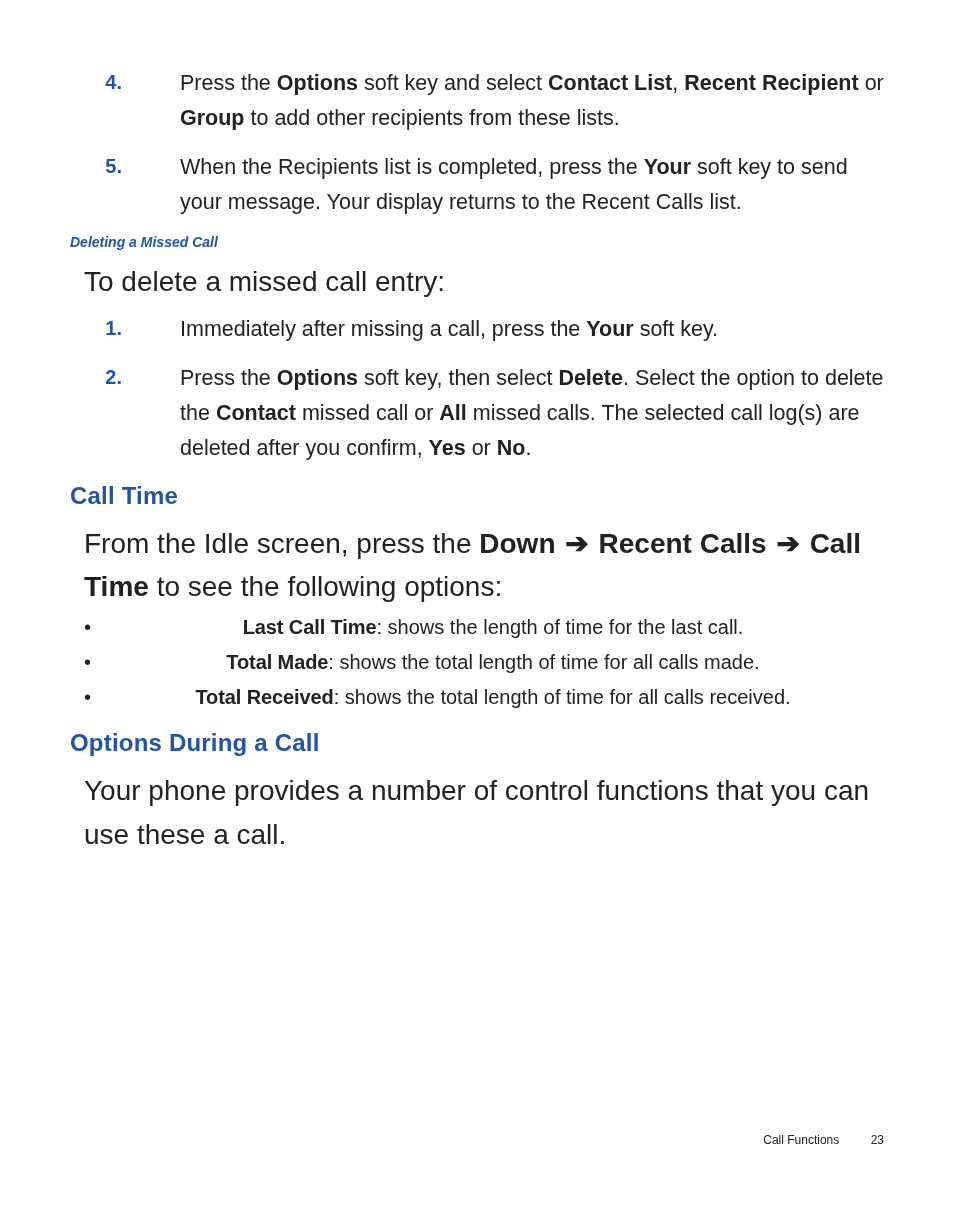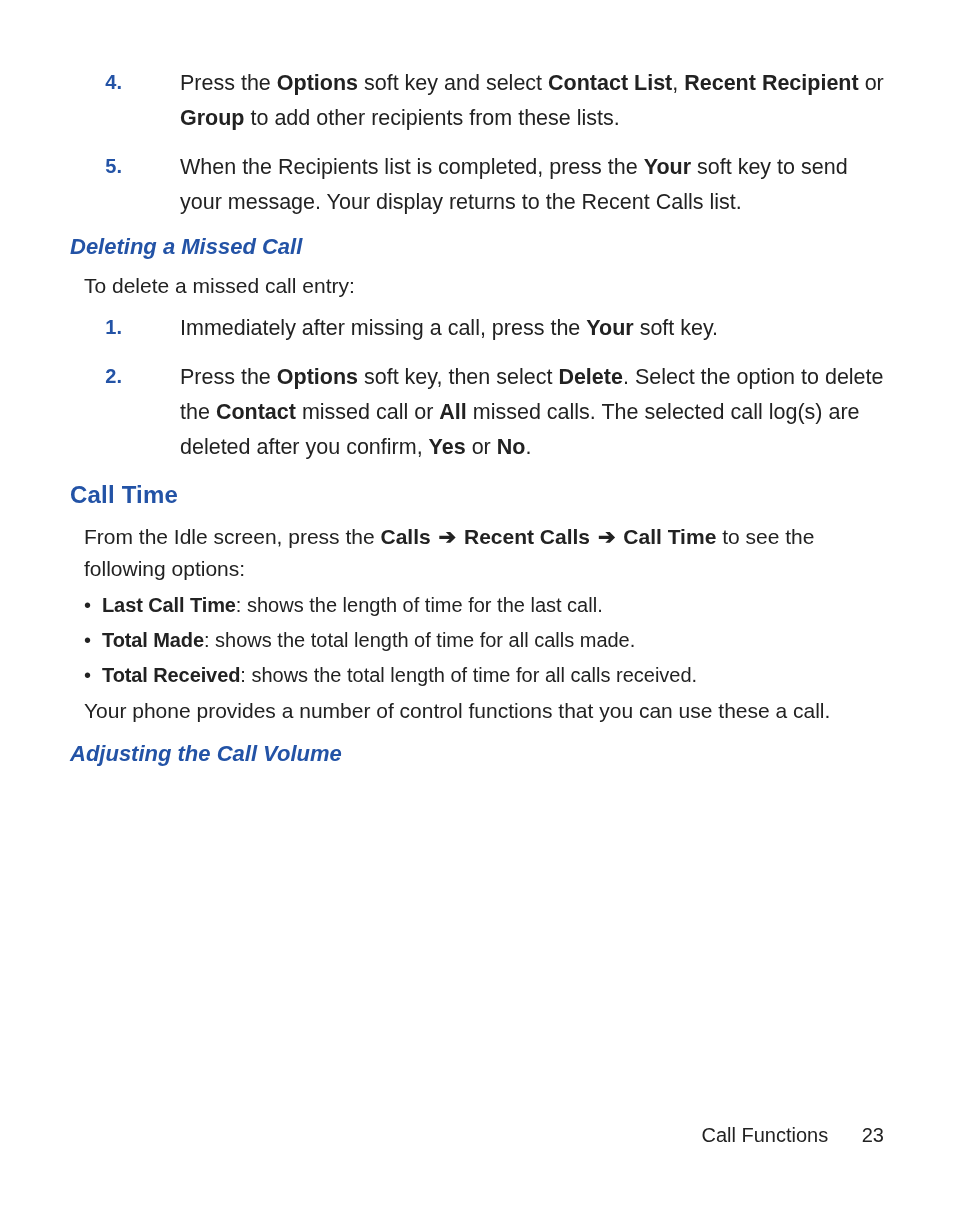--- a/index.html
+++ b/index.html
@@ -23,26 +23,26 @@
     color: #2353a6;
     font-size: 24px;
     margin: 16px 0 12px 0;
     letter-spacing: 0.2px;
   }
   .subsection-italic {
     font-family: Arial, Helvetica, sans-serif;
     font-weight: 700;
     font-style: italic;
     color: #2353a6;
-    font-size: 22px;
+    font-size: 14px;
     margin: 14px 0 10px 0;
   }
   .body {
     font-family: "Helvetica Neue", Helvetica, Arial, sans-serif;
-    font-size: 21px;
+    font-size: 28px;
     line-height: 1.55;
     color: #222;
   }
   .indent-1 { margin-left: 14px; }
   ol.numlist {
     list-style: none;
     padding: 0;
     margin: 0;
   }
   ol.numlist > li {
@@ -81,33 +81,34 @@
     flex: 0 0 auto;
     width: 18px;
     font-size: 20px;
     line-height: 1.5;
     text-align: left;
   }
   ul.bullets > li > .li-body {
     flex: 1 1 auto;
     font-size: 20px;
     line-height: 1.55;
+    text-align: center;
   }
   b { font-weight: 700; }
   .cond { font-family: "Arial Narrow", Arial, sans-serif; letter-spacing: -0.1px; }
   .arrow {
     display: inline-block;
     font-weight: 700;
     padding: 0 2px;
   }
   .footer {
     position: absolute;
     bottom: 62px;
     right: 70px;
-    font-size: 20px;
+    font-size: 12px;
     color: #222;
     font-family: "Helvetica Neue", Helvetica, Arial, sans-serif;
   }
   .footer .pagelabel { margin-right: 28px; }
 </style>
 </head>
 <body>
 
 <div class="page">
 
@@ -129,38 +130,38 @@
         <span class="num">1.</span>
         <span class="li-body body">Immediately after missing a call, press the <b>Your</b> soft key.</span>
       </li>
       <li>
         <span class="num">2.</span>
         <span class="li-body body">Press the <b>Options</b> soft key, then select <b>Delete</b>. Select the option to delete the <b>Contact</b> missed call or <b>All</b> missed calls. The selected call log(s) are deleted after you confirm, <b>Yes</b> or <b>No</b>.</span>
       </li>
     </ol>
 
   <div class="section-blue">Call Time</div>
-  <div class="body indent-1">From the Idle screen, press the <b>Calls</b><b> <span class="arrow">➔</span> </b><b>Recent Calls</b><b> <span class="arrow">➔</span> </b><b>Call Time</b> to see the following options:</div>
+  <div class="body indent-1">From the Idle screen, press the <b>Down</b><b> <span class="arrow">➔</span> </b><b>Recent Calls</b><b> <span class="arrow">➔</span> </b><b>Call Time</b> to see the following options:</div>
   <ul class="bullets">
       <li>
         <span class="bul">•</span>
         <span class="li-body"><b class="cond">Last Call Time</b>: shows the length of time for the last call.</span>
       </li>
       <li>
         <span class="bul">•</span>
         <span class="li-body"><b class="cond">Total Made</b>: shows the total length of time for all calls made.</span>
       </li>
       <li>
         <span class="bul">•</span>
         <span class="li-body"><b class="cond">Total Received</b>: shows the total length of time for all calls received.</span>
       </li>
     </ul>
 
+  <div class="section-blue">Options During a Call</div>
   <div class="body indent-1">Your phone provides a number of control functions that you can use these a call.</div>
 
-  <div class="subsection-italic">Adjusting the Call Volume</div>
 
 </div>
 
 <div class="footer">
   <span class="pagelabel">Call Functions</span>
   <span>23</span>
 </div>
 
 </body></html>

